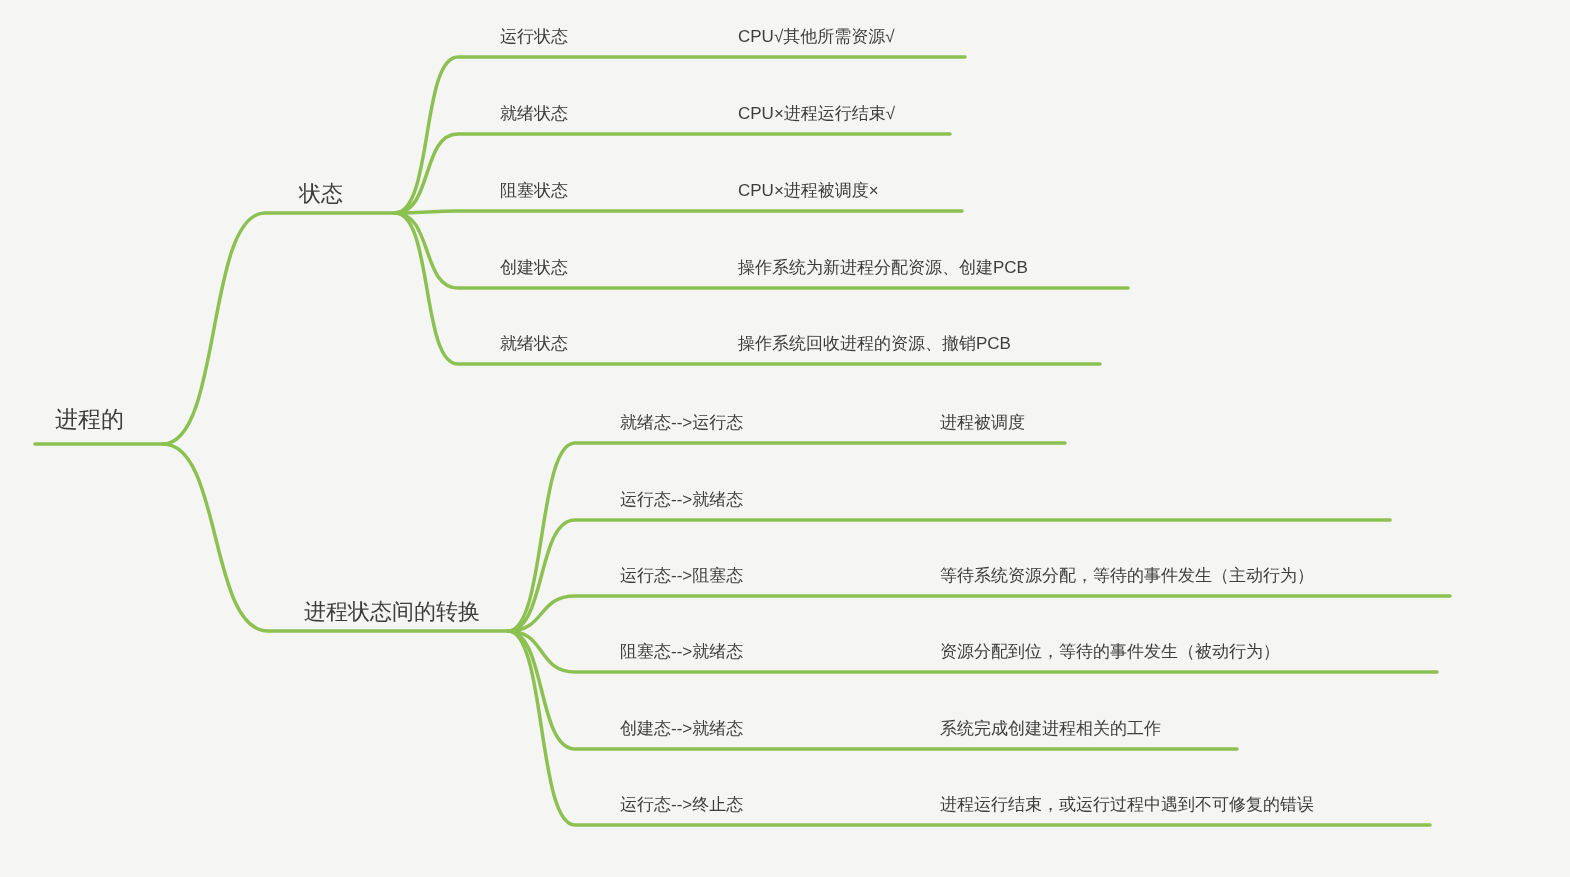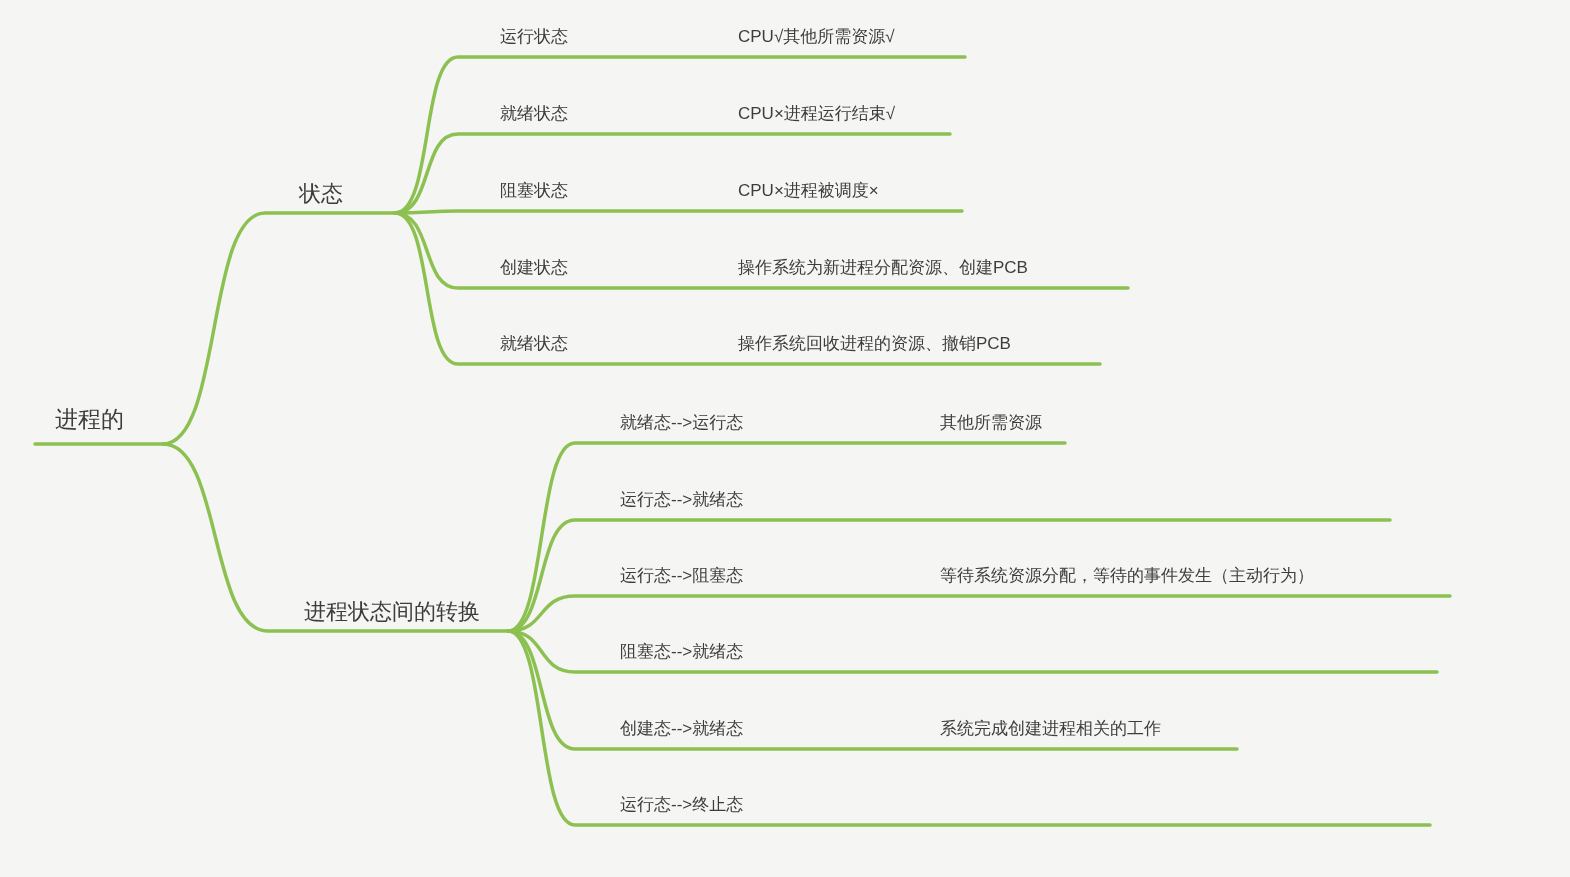--- a/index.html
+++ b/index.html
@@ -86,27 +86,29 @@
 
   <div class="node" style="left:500px; top:255px">创建状态</div>
   <div class="node" style="left:738px; top:255px">操作系统为新进程分配资源、创建PCB</div>
 
   <div class="node" style="left:500px; top:331px">就绪状态</div>
   <div class="node" style="left:738px; top:331px">操作系统回收进程的资源、撤销PCB</div>
 
   <div class="node branch" style="left:304px; top:598px">进程状态间的转换</div>
 
   <div class="node" style="left:620px; top:410px">就绪态--&gt;运行态</div>
-  <div class="node" style="left:940px; top:410px">其他所需资源</div>
+  <div class="node" style="left:940px; top:410px">进程被调度</div>
 
   <div class="node" style="left:620px; top:487px">运行态--&gt;就绪态</div>
 
   <div class="node" style="left:620px; top:563px">运行态--&gt;阻塞态</div>
   <div class="node" style="left:940px; top:563px">等待系统资源分配，等待的事件发生（主动行为）</div>
 
   <div class="node" style="left:620px; top:639px">阻塞态--&gt;就绪态</div>
+  <div class="node" style="left:940px; top:639px">资源分配到位，等待的事件发生（被动行为）</div>
 
   <div class="node" style="left:620px; top:716px">创建态--&gt;就绪态</div>
   <div class="node" style="left:940px; top:716px">系统完成创建进程相关的工作</div>
 
   <div class="node" style="left:620px; top:792px">运行态--&gt;终止态</div>
+  <div class="node" style="left:940px; top:792px">进程运行结束，或运行过程中遇到不可修复的错误</div>
 
 </div>
 
 </body></html>

